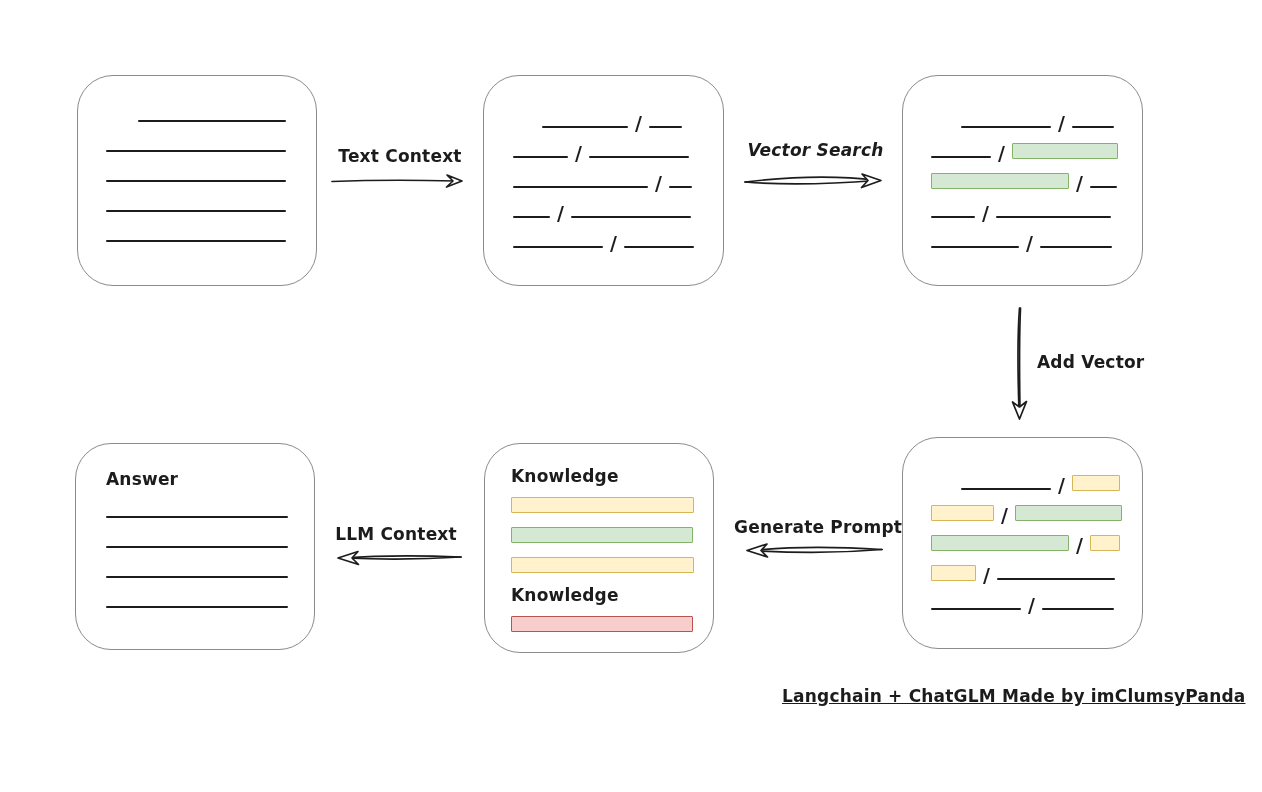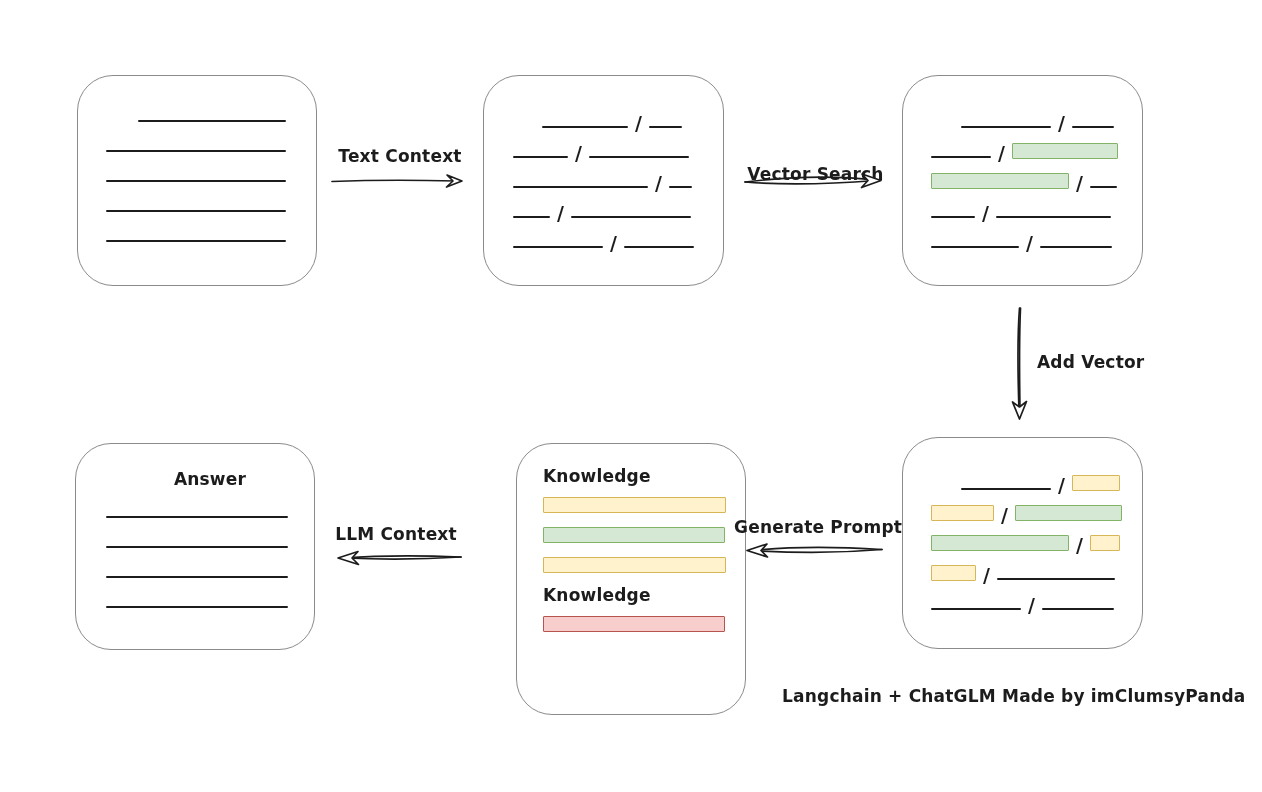--- a/index.html
+++ b/index.html
@@ -80,20 +80,21 @@
     stroke-linejoin: round;
   }
   .arrow-svg path.head { fill: #ffffff; }
   .caption {
     position: absolute;
     font-size: 17px;
     font-weight: 600;
     color: var(--ink);
     white-space: nowrap;
     letter-spacing: 0.2px;
+    text-decoration: underline;
   }
 </style>
 </head>
 <body>
 
 <div class="canvas">
 
   <div class="node" style="left:77px; top:75px; width:240px; height:211px;">
     <div class="rows" style="padding:29px 0 0 28px;">
         <div class="chunk-row" style="padding-left: 32px;">
@@ -173,21 +174,21 @@
         </div>
       </div>
   </div>
 
   <div class="arrow-label" style="left:330px; top:146px; width:140px;">Text Context</div>
   <svg class="arrow-svg" style="left:330px; top:170px;" width="140" height="22" viewBox="0 0 140 22">
     <path d="M2 11.5 C 45 9.8, 95 10.2, 126 11"></path>
     <path class="head" d="M117 5 L132 11 L116.5 17 L123 11 Z"></path>
   </svg>
 
-  <div class="arrow-label" style="left:743px; top:164px; width:145px;">Vector Search</div>
+  <div class="arrow-label" style="left:743px; top:140px; width:145px;font-style:italic;">Vector Search</div>
   <svg class="arrow-svg" style="left:743px; top:168px;" width="148" height="26" viewBox="0 0 148 26">
     <path d="M2 14 C 45 9, 95 7.5, 133 12.5"></path>
     <path d="M2 14 C 45 17.5, 95 15.5, 133 12.5"></path>
     <path class="head" d="M119 6 L138 12.5 L118.5 19.5 L125 12.5 Z"></path>
   </svg>
 
   <div class="arrow-label" style="left:1037px; top:352px; text-align:left;">Add Vector</div>
   <svg class="arrow-svg" style="left:1006px; top:306px;" width="28" height="120" viewBox="0 0 28 120">
     <path d="M13.5 2 C 11 35, 12 75, 13 104"></path>
     <path d="M14.5 2 C 13 35, 13.5 75, 14 104"></path>
@@ -217,21 +218,21 @@
           <span class="seg-line" style="width: 118px;"></span>
         </div>
         <div class="chunk-row">
           <span class="seg-line" style="width: 90px;"></span>
           <span class="seg-slash">/</span>
           <span class="seg-line" style="width: 72px;"></span>
         </div>
       </div>
   </div>
 
-  <div class="node" style="left:484px; top:443px; width:230px; height:272px;margin-left:32px;">
+  <div class="node" style="left:484px; top:443px; width:230px; height:210px;">
     <div style="padding:22px 0 0 26px;">
       <div class="box-label" style="margin-bottom:9px;">Knowledge</div>
       <div class="rows">
           <div class="chunk-row">
             <span class="seg-bar seg-yellow" style="width: 183px;"></span>
           </div>
           <div class="chunk-row">
             <span class="seg-bar seg-green" style="width: 182px;"></span>
           </div>
           <div class="chunk-row">
@@ -240,21 +241,21 @@
         </div>
       <div class="box-label" style="margin-top:2px; margin-bottom:9px;">Knowledge</div>
       <div class="rows">
           <div class="chunk-row">
             <span class="seg-bar seg-red" style="width: 182px;"></span>
           </div>
         </div>
     </div>
   </div>
 
-  <div class="node" style="left:75px; top:443px; width:240px; height:207px;text-align:center;">
+  <div class="node" style="left:75px; top:443px; width:240px; height:207px;">
     <div style="padding:25px 0 0 30px;">
       <div class="box-label">Answer</div>
       <div class="rows" style="padding-top:12px;">
           <div class="chunk-row">
             <span class="seg-line" style="width: 182px;"></span>
           </div>
           <div class="chunk-row">
             <span class="seg-line" style="width: 182px;"></span>
           </div>
           <div class="chunk-row">

